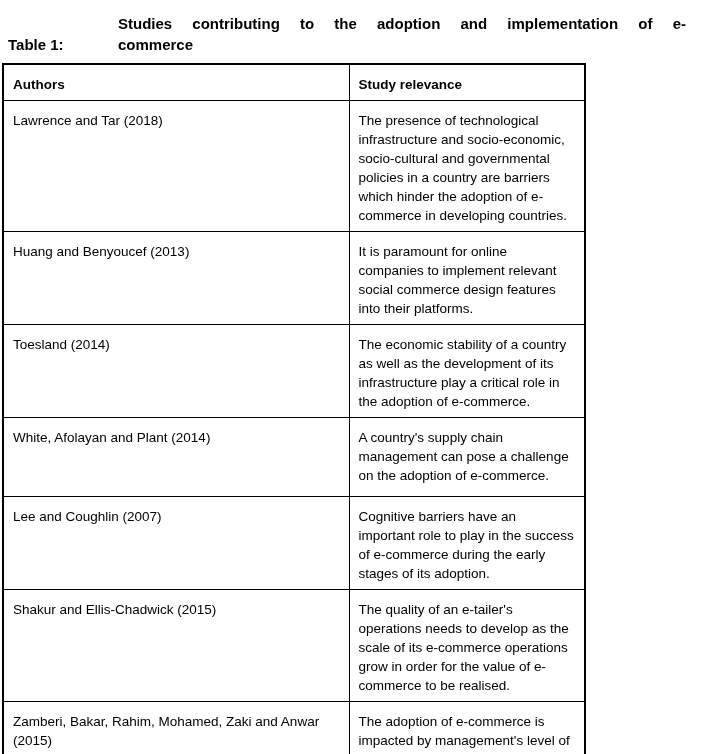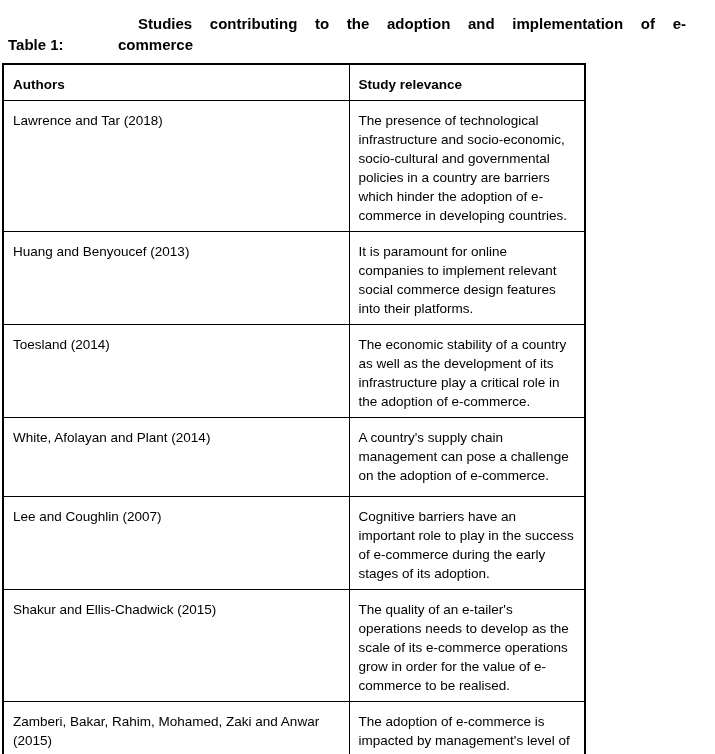--- a/index.html
+++ b/index.html
@@ -31,21 +31,20 @@
   .caption-label {
     flex: 0 0 auto;
     width: 110px;
   }
   .caption-title {
     width: 568px;
   }
   .caption-line1 {
     text-align: justify;
     text-align-last: justify;
-    margin-left: 20px;
   }
   .caption-line2 {
     text-align: left;
   }
   table.studies {
     border-collapse: collapse;
     table-layout: fixed;
     width: 584px;
     margin: 8px 0 0 2px;
     border: 2px solid var(--border);

